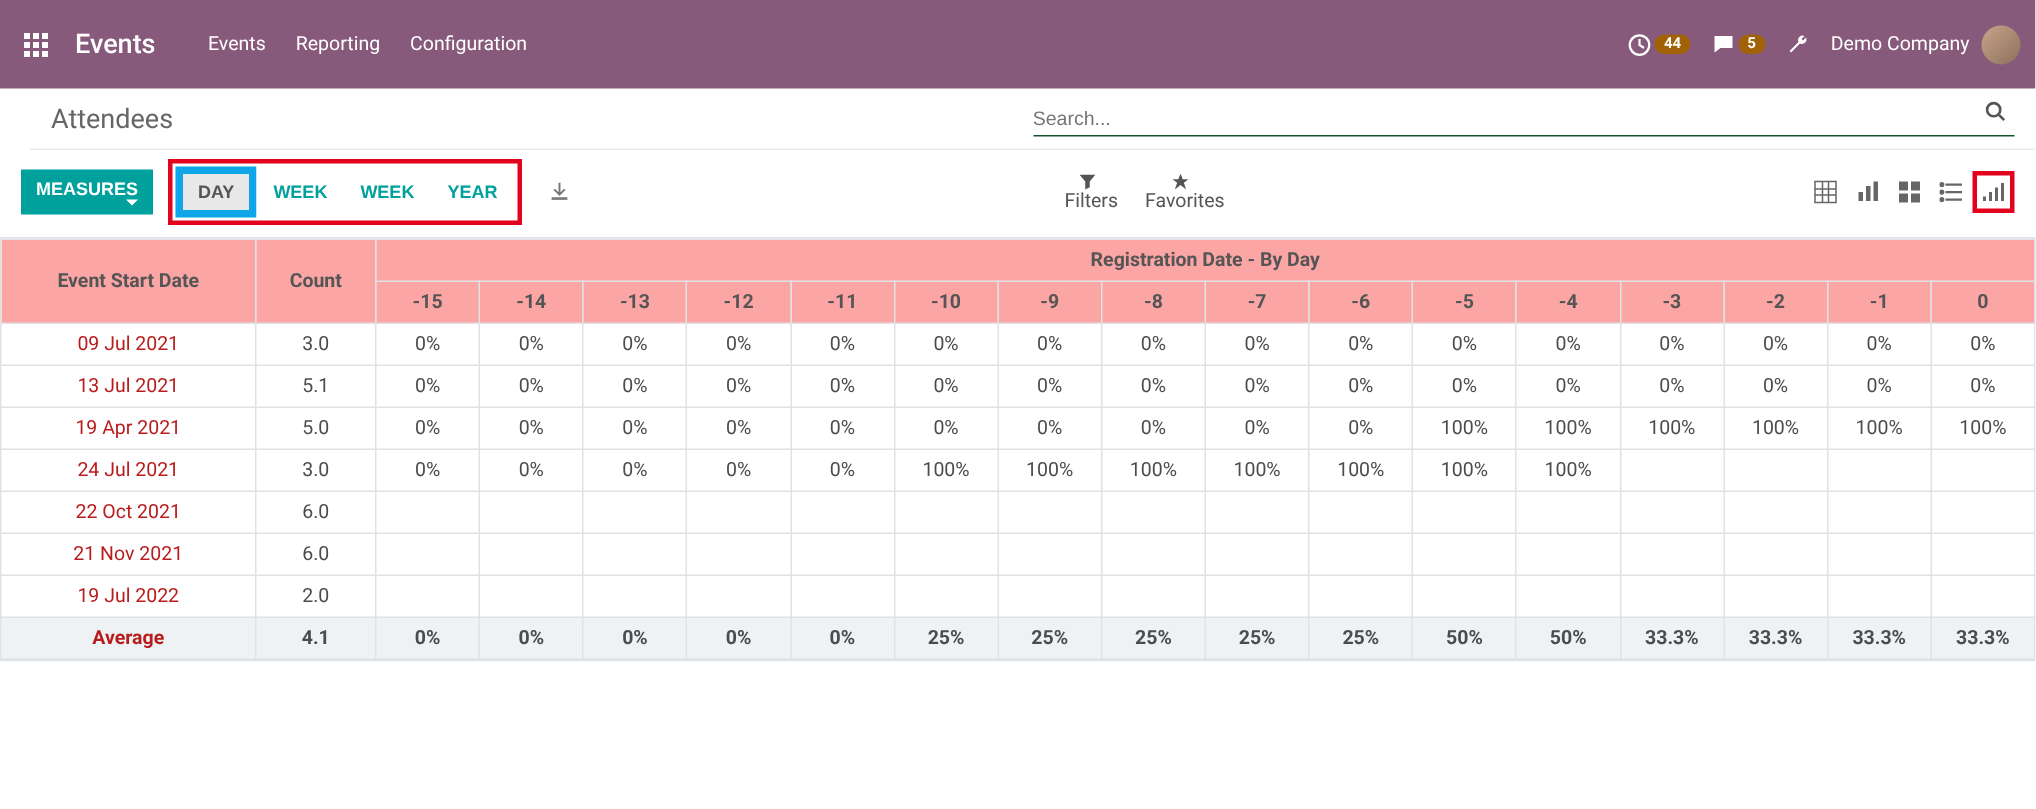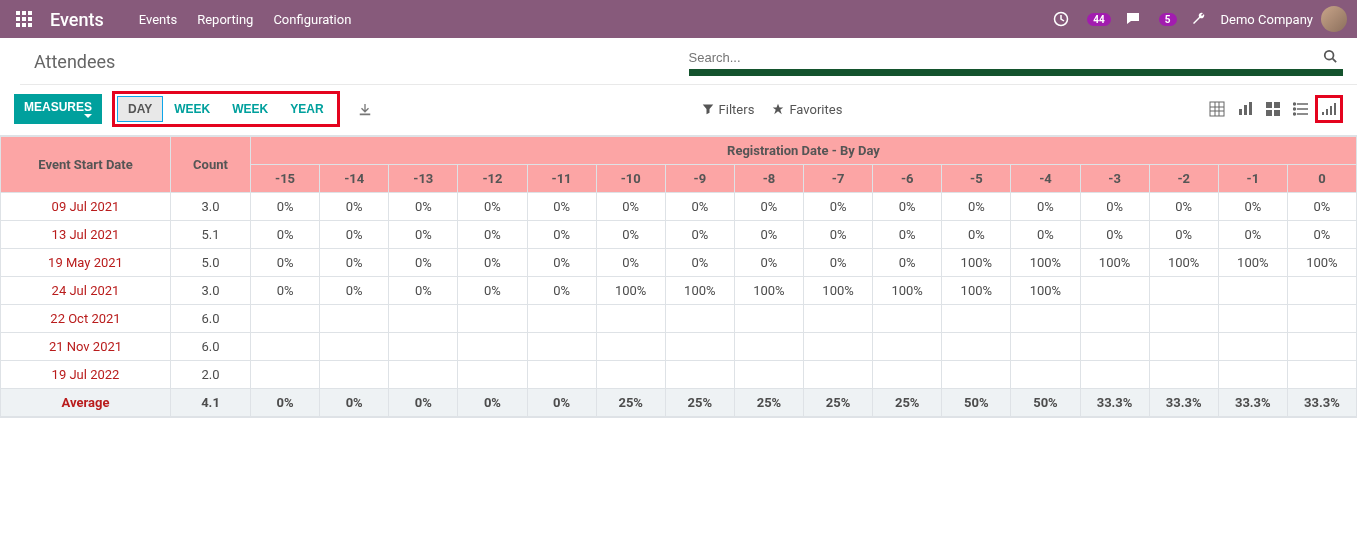--- a/index.html
+++ b/index.html
@@ -1,41 +1,41 @@
 <!DOCTYPE html>
 <html><head>
 <meta charset="utf-8">
 <style>
   * { box-sizing: border-box; margin: 0; padding: 0; }
   body { font-family: -apple-system, BlinkMacSystemFont, "Segoe UI", Roboto, sans-serif; font-size: 13px; color: #4c4c4c; background: #fff; }
   
-  .topbar { background: #875a7b; color: #fff; height: 38px; display: flex; align-items: center; padding: 0 10px; }
+  .topbar { background: #875a7b; color: #fff; height: 59px; display: flex; align-items: center; padding: 0 10px; }
   .topbar .apps-icon { width: 28px; height: 28px; display: flex; align-items: center; justify-content: center; cursor: pointer; }
   .topbar .brand { font-size: 18px; font-weight: 500; margin-left: 12px; margin-right: 35px; }
   .topbar .nav-item { margin-right: 20px; font-size: 13px; cursor: pointer; }
   .topbar .spacer { flex: 1; }
   .topbar .right-item { display: flex; align-items: center; margin-left: 14px; cursor: pointer; position: relative; }
-  .badge { background: #a21caf; color: #fff; font-size: 10px; border-radius: 8px; padding: 1px 6px; margin-left: 18px; font-weight: bold; }
+  .badge { background: #a16207; color: #fff; font-size: 10px; border-radius: 8px; padding: 1px 6px; margin-left: 2px; font-weight: bold; }
   .avatar { width: 26px; height: 26px; border-radius: 50%; background: linear-gradient(135deg,#c9a58a,#8b6f5c); margin-left: 8px; }
   
   .subhead { display: flex; align-items: center; padding: 8px 14px; border-bottom: 1px solid #e9e9e9; margin-left: 20px; }
   .subhead .title { font-size: 18px; color: #666; }
-  .subhead .search-wrap { margin-left: auto; flex: 0 0 50%; display: flex; align-items: center; border-bottom: 7px solid #14532d; }
+  .subhead .search-wrap { margin-left: auto; flex: 0 0 50%; display: flex; border-bottom: 1px solid #14532d; }
   .subhead .search-input { flex: 1; border: none; outline: none; font-size: 13px; padding: 4px 0; background: transparent; }
   .subhead .search-icon { color: #666; padding: 0 6px; cursor: pointer; }
   
   .toolbar { display: flex; align-items: center; padding: 6px 14px 8px; }
   .measures-btn { background: #00a09d; color: #fff; border: none; padding: 6px 10px; font-size: 12px; font-weight: bold; cursor: pointer; display: flex; align-items: flex-end; flex-direction: column; }
   .measures-btn .caret { margin-left: 6px; border-top: 4px solid #fff; border-left: 4px solid transparent; border-right: 4px solid transparent; }
   .period-group { border: 3px solid #e4031e; margin-left: 10px; display: flex; align-items: stretch; padding: 2px; }
   .period-btn { background: #fff; color: #00a09d; border: 1px solid transparent; padding: 5px 10px; font-size: 12px; font-weight: bold; cursor: pointer; }
-  .period-btn.active { background: #e8e8e8; color: #555; border: 1px solid #0ea5e9; }
+  .period-btn.active { background: #e8e8e8; color: #555; border: 5px solid #0ea5e9; }
   .dl-btn { margin-left: 18px; color: #777; cursor: pointer; }
   .filters-area { margin-left: auto; display: flex; align-items: center; }
-  .filt { display: flex; align-items: center; margin-right: 18px; color: #555; cursor: pointer; font-size: 13px; }
+  .filt { display: flex; align-items: center; margin-right: 18px; color: #555; cursor: pointer; font-size: 13px; flex-direction: column; }
   .filt svg, .filt .star { margin-right: 5px; }
   .view-switcher { display: flex; align-items: center; margin-left: auto; }
   .view-btn { width: 28px; height: 28px; display: flex; align-items: center; justify-content: center; cursor: pointer; color: #666; }
   .view-btn.boxed { border: 3px solid #e4031e; }
   
   .grid-wrap { border-top: 1px solid #dee2e6; border-bottom: 1px solid #dee2e6; }
   table { border-collapse: collapse; width: 100%; table-layout: fixed; }
   th, td { border: 1px solid #dee2e6; padding: 6px 8px; text-align: center; font-size: 13px; }
   th { font-weight: bold; color: #555; background: #fca5a5; }
   th.rowh { width: 170px; }
@@ -244,21 +244,21 @@
           <td>0%</td>
           <td>0%</td>
           <td>0%</td>
           <td>0%</td>
           <td>0%</td>
           <td>0%</td>
           <td>0%</td>
           <td>0%</td>
         </tr>
         <tr>
-          <td class="rowlabel">19 May 2021</td>
+          <td class="rowlabel">19 Apr 2021</td>
           <td>5.0</td>
           <td>0%</td>
           <td>0%</td>
           <td>0%</td>
           <td>0%</td>
           <td>0%</td>
           <td>0%</td>
           <td>0%</td>
           <td>0%</td>
           <td>0%</td>

